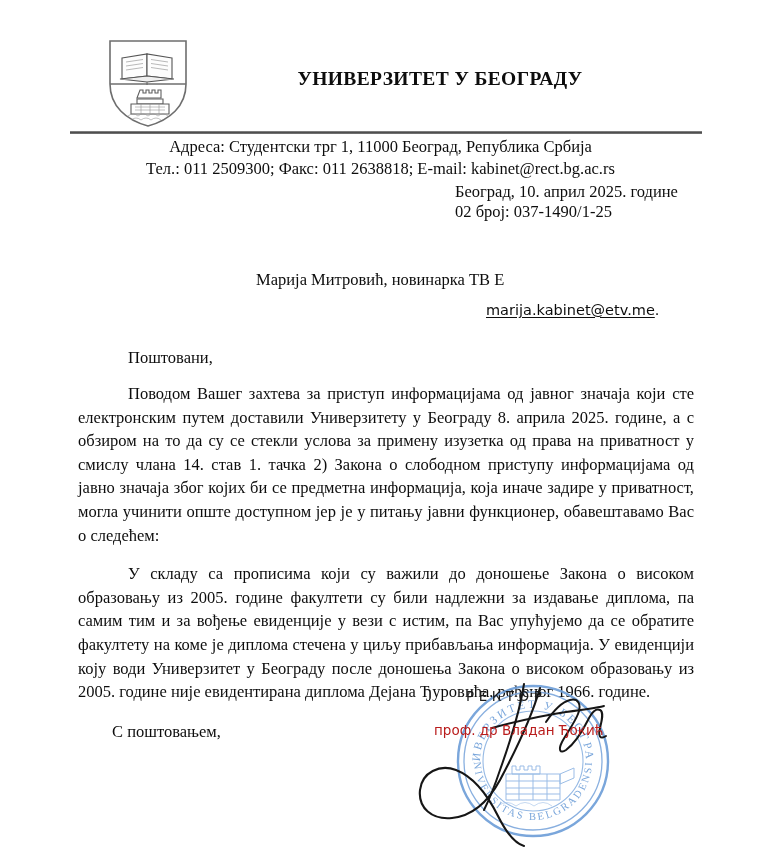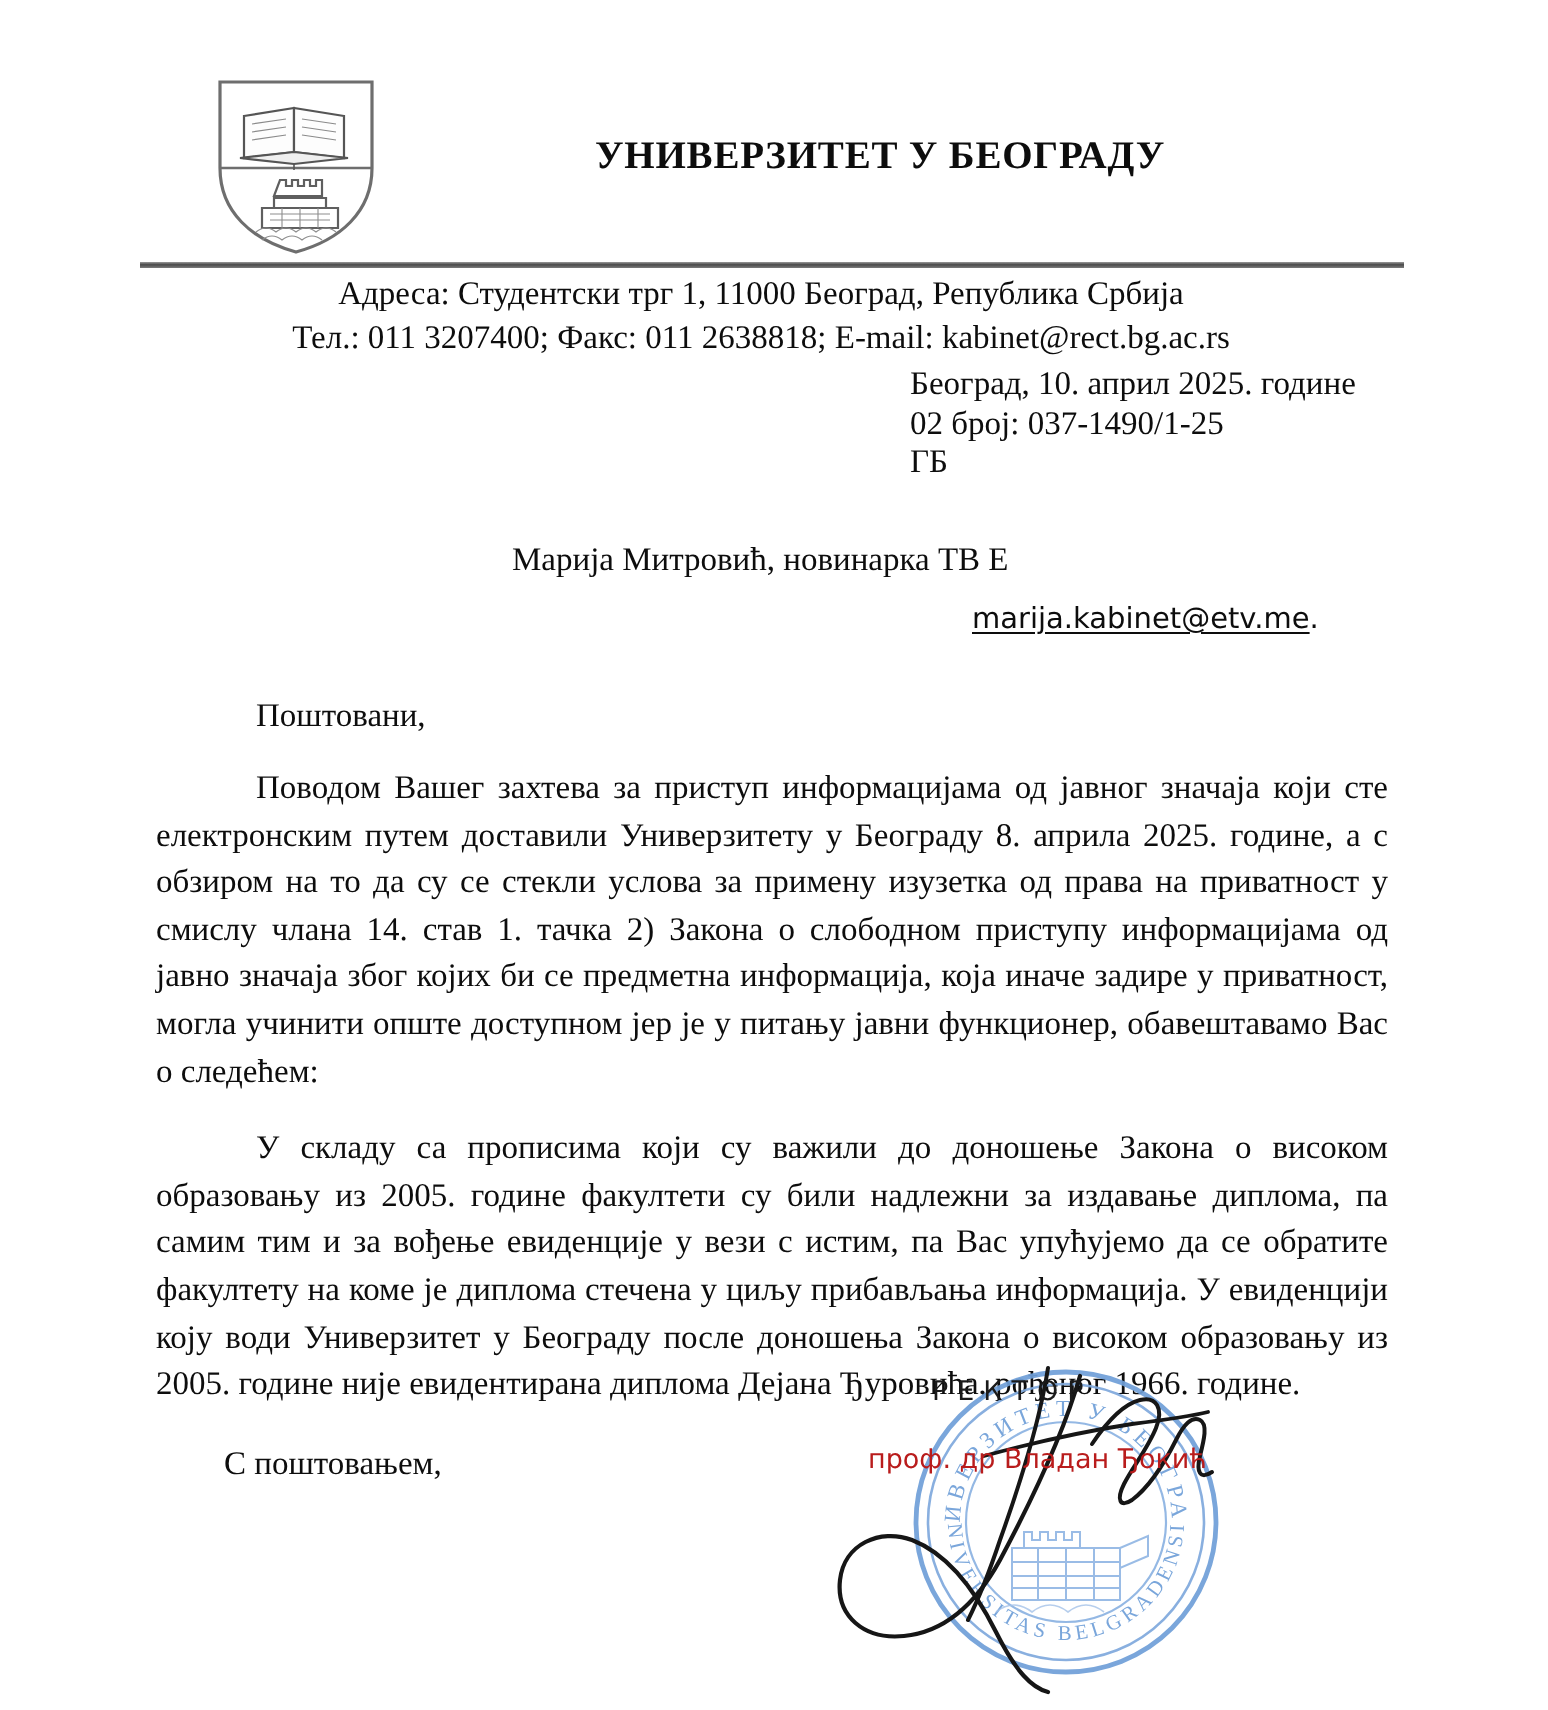--- a/index.html
+++ b/index.html
@@ -218,27 +218,26 @@
       </svg>
     </div>
 
     <div class="org-title">УНИВЕРЗИТЕТ У БЕОГРАДУ</div>
   </div>
 
   <div class="rule"></div>
 
   <div class="contact">
     <div>Адреса: Студентски трг 1, 11000 Београд, Република Србија</div>
-    <div>Тел.: 011 3207400; Факс: 011 2638818; E-mail: kabinet@rect.bg.ac.rs</div>
+    <div>Тел.: 011 2509300; Факс: 011 2638818; E-mail: kabinet@rect.bg.ac.rs</div>
   </div>
 
   <div class="meta">
     <div>Београд, 10. април 2025. године</div>
     <div>02 број: 037-1490/1-25</div>
-    <div>ГБ</div>
   </div>
 
   <div class="recipient">Марија Митровић, новинарка ТВ Е</div>
 
   <div class="recipient-email">
     <span class="link">marija.kabinet@etv.me</span><span>.</span>
   </div>
 
   <div class="body-block">
     <p class="salutation">Поштовани,</p>

